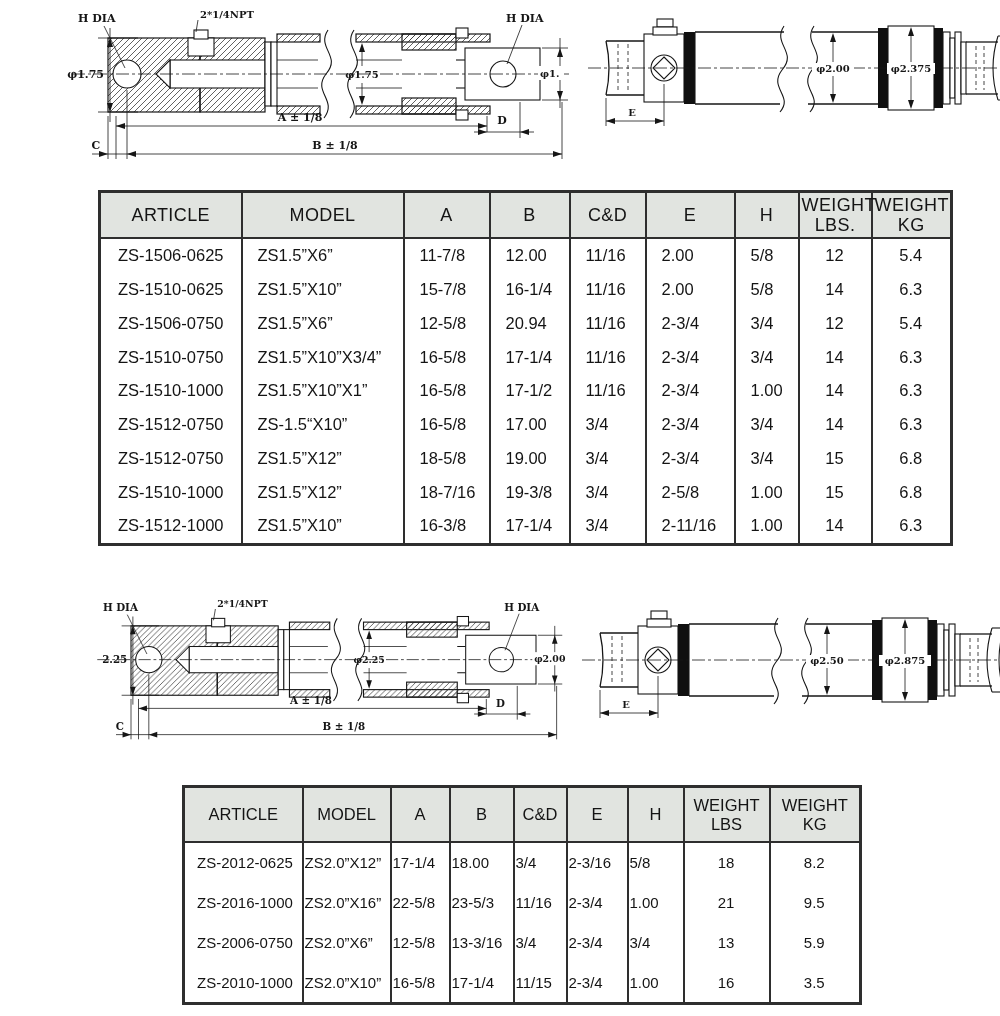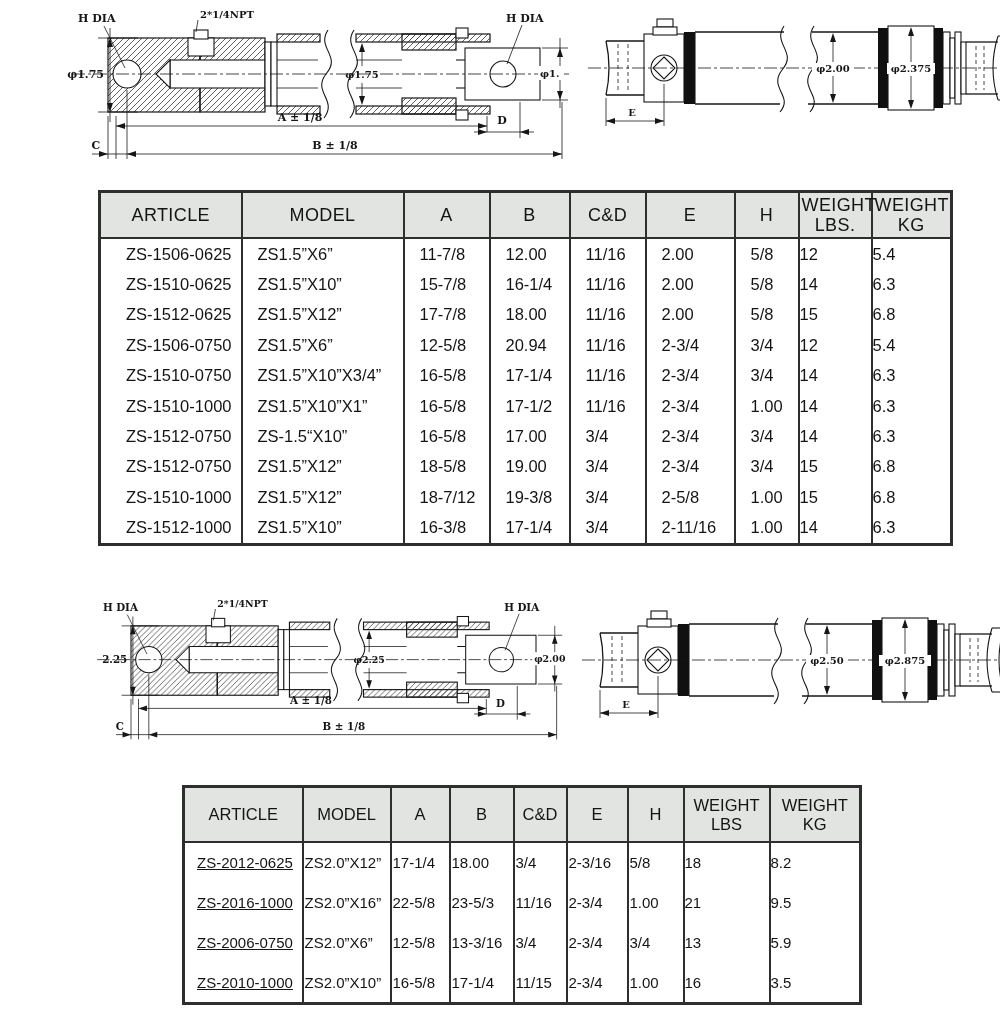--- a/index.html
+++ b/index.html
@@ -27,36 +27,36 @@
                background:#ffffff; }
   table.spec { border:3px solid #2e2e2e; }
   .spec th { background:#e1e4e0; border:2px solid #2e2e2e; font-weight:normal;
              text-align:center; vertical-align:middle; line-height:1.12; padding:0 2px; }
   .spec td { border-left:2px solid #2e2e2e; border-right:2px solid #2e2e2e;
              border-top:none; border-bottom:none; white-space:nowrap;
              text-align:left; vertical-align:middle; }
   .t1 { left:78px;  top:190px; width:852px; height:356px; font-size:16.5px; }
   .t1 th { height:44px; font-size:18px; letter-spacing:0.4px; }
   .t1 td { height:27px; padding-left:15px; }
-  .t1 td:nth-child(1) { padding-left:17px;text-align:center; }
+  .t1 td:nth-child(1) { padding-left:17px; }
   .t1 col:nth-child(1){width:142px}.t1 col:nth-child(2){width:162px}
   .t1 col:nth-child(3){width:86px}.t1 col:nth-child(4){width:80px}
   .t1 col:nth-child(5){width:76px}.t1 col:nth-child(6){width:89px}
   .t1 col:nth-child(7){width:64px}.t1 col:nth-child(8){width:73px}
   .t1 col:nth-child(9){width:80px}
   .t2 { left:162px; top:785px; width:677px; height:220px; font-size:15px; }
   .t2 th { height:53px; font-size:16.5px; }
   .t2 td { height:31px; }
-  .t2 td:nth-child(1) { padding-left:12px;text-decoration:underline; }
+  .t2 td:nth-child(1) { padding-left:12px; }
   .t2 col:nth-child(1){width:119px}.t2 col:nth-child(2){width:88px}
   .t2 col:nth-child(3){width:59px}.t2 col:nth-child(4){width:64px}
   .t2 col:nth-child(5){width:53px}.t2 col:nth-child(6){width:61px}
   .t2 col:nth-child(7){width:56px}.t2 col:nth-child(8){width:86px}
   .t2 col:nth-child(9){width:91px}
-  .spec td:nth-child(8), .spec td:nth-child(9) { text-align:left; padding-left:0; }
+  .spec td:nth-child(8), .spec td:nth-child(9) { text-align:center; padding-left:0; }
 </style>
 </head>
 <body>
 
 <div class="page">
 
   <svg class="draw" style="left:30px; top:4px;" width="532" height="160" viewBox="0 0 532 160">
     <defs>
       <pattern id="hat" patternUnits="userSpaceOnUse" width="6" height="6">
         <path d="M-1,7 L7,-1" stroke="#3a3a3a" stroke-width="0.8"></path>
@@ -247,31 +247,20 @@
           <td>ZS1.5”X10”</td>
           <td>15-7/8</td>
           <td>16-1/4</td>
           <td>11/16</td>
           <td>2.00</td>
           <td>5/8</td>
           <td>14</td>
           <td>6.3</td>
         </tr>
         <tr>
-          <td>ZS-1512-0625</td>
-          <td>ZS1.5”X12”</td>
-          <td>17-7/8</td>
-          <td>18.00</td>
-          <td>11/16</td>
-          <td>2.00</td>
-          <td>5/8</td>
-          <td>15</td>
-          <td>6.8</td>
-        </tr>
-        <tr>
           <td>ZS-1506-0750</td>
           <td>ZS1.5”X6”</td>
           <td>12-5/8</td>
           <td>20.94</td>
           <td>11/16</td>
           <td>2-3/4</td>
           <td>3/4</td>
           <td>12</td>
           <td>5.4</td>
         </tr>
@@ -315,21 +304,21 @@
           <td>19.00</td>
           <td>3/4</td>
           <td>2-3/4</td>
           <td>3/4</td>
           <td>15</td>
           <td>6.8</td>
         </tr>
         <tr>
           <td>ZS-1510-1000</td>
           <td>ZS1.5”X12”</td>
-          <td>18-7/12</td>
+          <td>18-7/16</td>
           <td>19-3/8</td>
           <td>3/4</td>
           <td>2-5/8</td>
           <td>1.00</td>
           <td>15</td>
           <td>6.8</td>
         </tr>
         <tr>
           <td>ZS-1512-1000</td>
           <td>ZS1.5”X10”</td>

